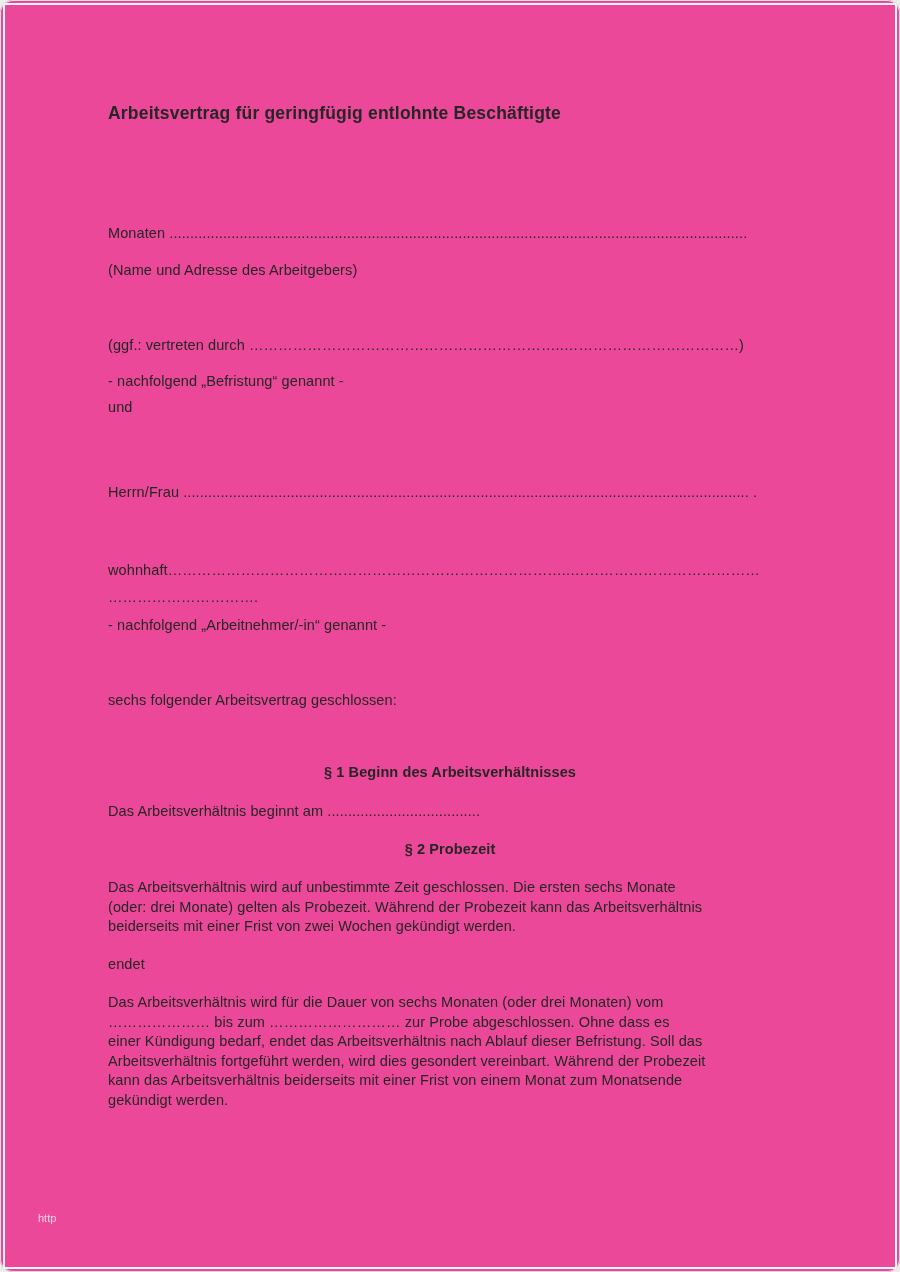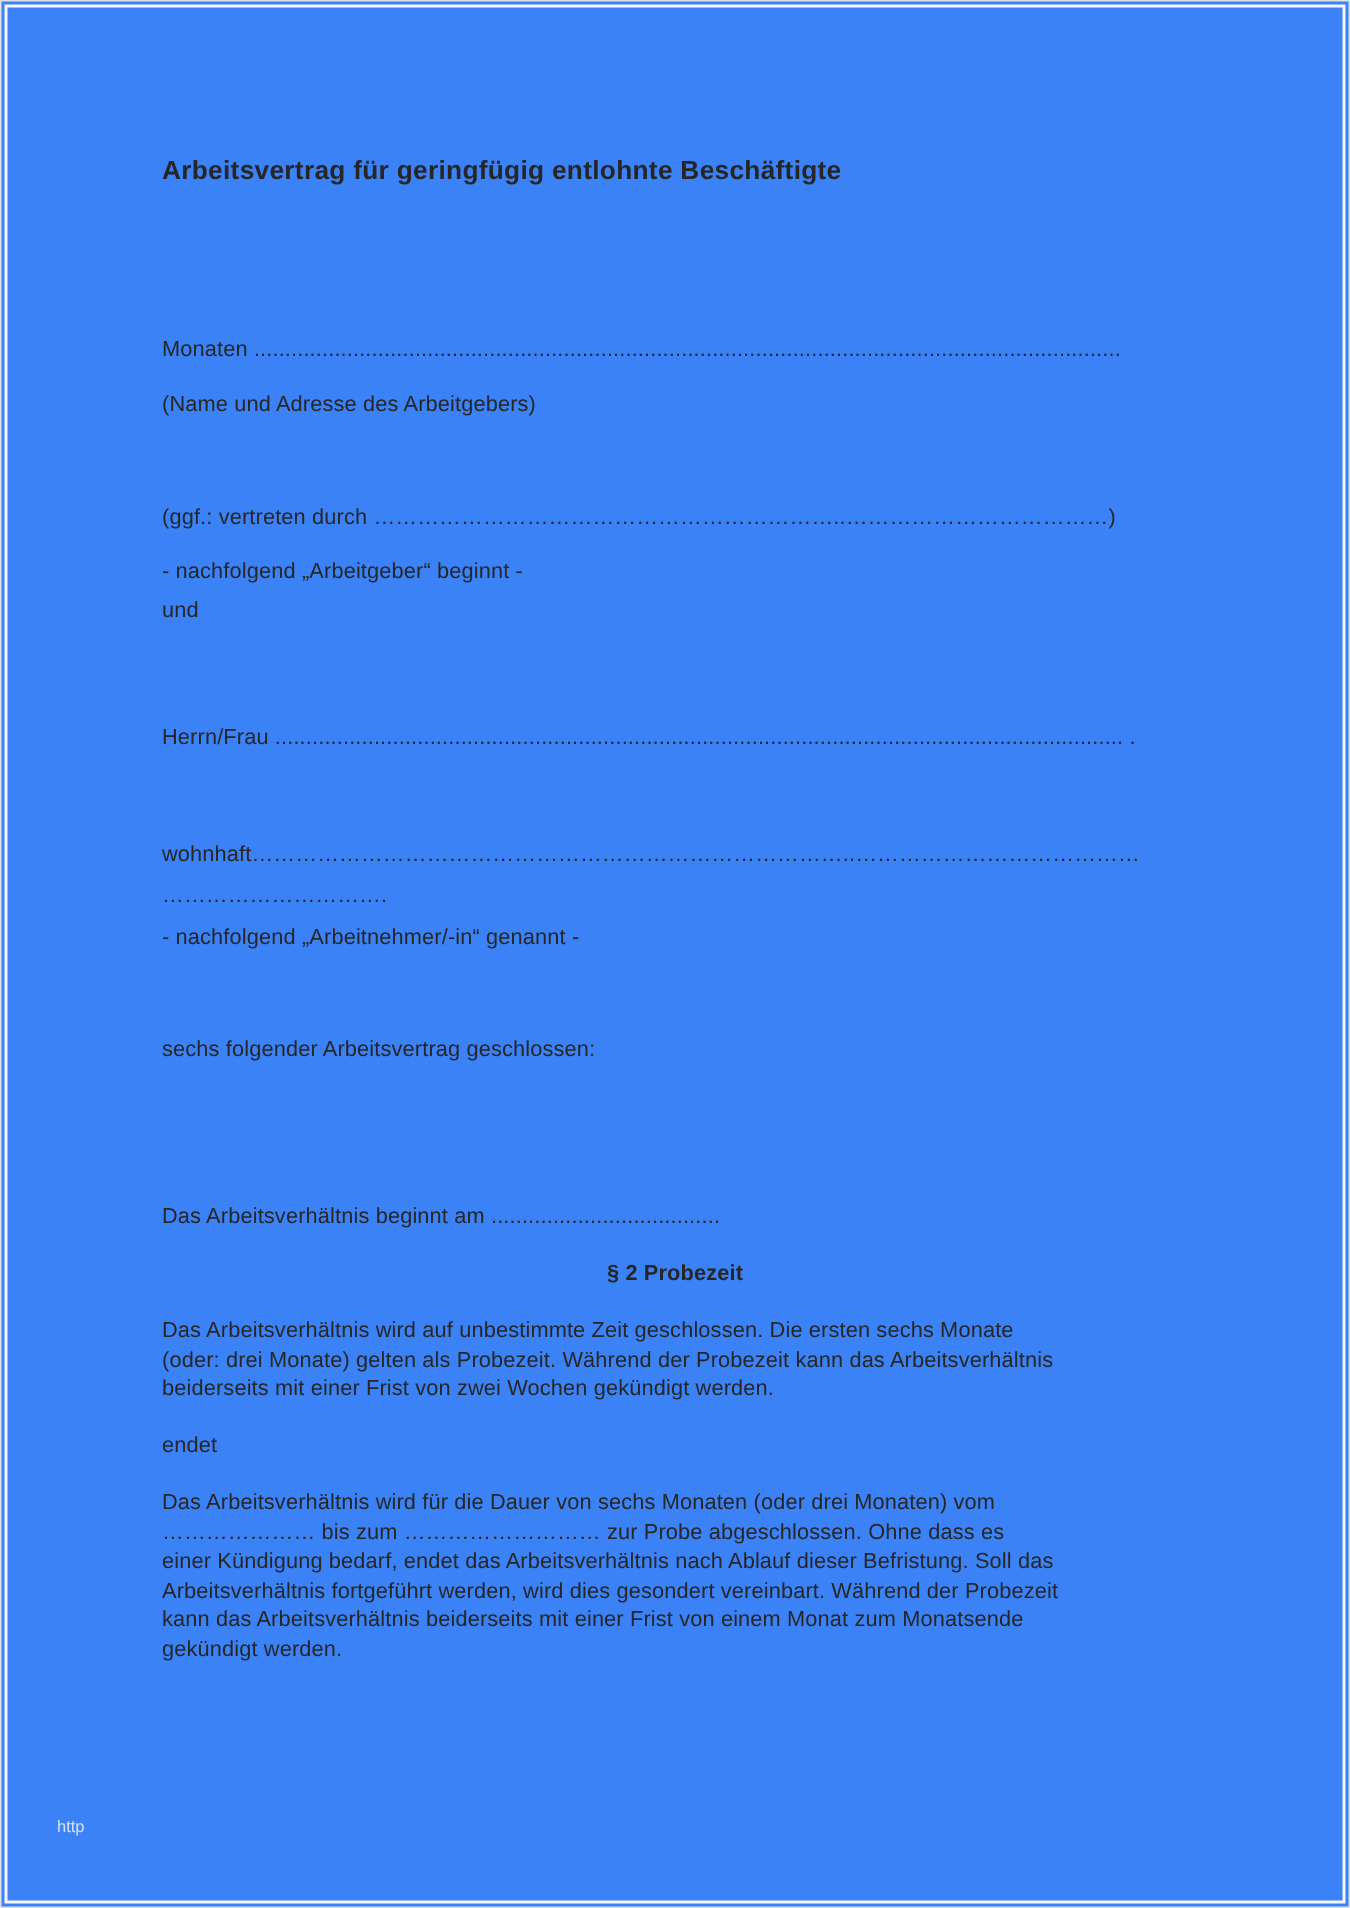--- a/index.html
+++ b/index.html
@@ -5,25 +5,26 @@
 <style>
   html, body {
     margin: 0;
     padding: 0;
     background: #ededed;
   }
   .page {
     position: relative;
     width: 900px;
     height: 1272px;
-    background: #3b82f6;
+    background: #ec4899;
     overflow: hidden;
     font-family: "Liberation Sans", sans-serif;
     color: #262626;
     box-shadow: inset 0 0 0 1px #e0e0e0;
+    border-radius: 13px;
   }
   .frame {
     position: absolute;
     inset: 3px;
     border: 2px solid #f6f6f6;
     pointer-events: none;
   }
   .t {
     position: absolute;
     left: 108px;
@@ -59,34 +60,35 @@
   <div class="frame"></div>
 
   <h1 class="t title" style="top:102px">Arbeitsvertrag für geringfügig entlohnte Beschäftigte</h1>
 
   <p class="t" style="top:224px">Monaten ............................................................................................................................................</p>
 
   <p class="t" style="top:261px">(Name und Adresse des Arbeitgebers)</p>
 
   <p class="t" style="top:336px">(ggf.: vertreten durch ………………………………………………………..………………………………)</p>
 
-  <p class="t" style="top:372px">- nachfolgend „Arbeitgeber“ beginnt -</p>
+  <p class="t" style="top:372px">- nachfolgend „Befristung“ genannt -</p>
 
   <p class="t" style="top:398px">und</p>
 
   <p class="t" style="top:483px">Herrn/Frau ......................................................................................................................................... .</p>
 
   <p class="t spaced" style="top:557px">wohnhaft………………………………………………………………………..…………………………………</p>
 
   <p class="t spaced" style="top:584px">………………………….</p>
 
   <p class="t" style="top:616px">- nachfolgend „Arbeitnehmer/-in“ genannt -</p>
 
   <p class="t" style="top:691px">sechs folgender Arbeitsvertrag geschlossen:</p>
 
+  <h2 class="t bold center" style="top:763px">§ 1 Beginn des Arbeitsverhältnisses</h2>
 
   <p class="t" style="top:802px">Das Arbeitsverhältnis beginnt am  .....................................</p>
 
   <h2 class="t bold" style="top:840px">§ 2 Probezeit</h2>
 
   <p class="t" style="top:878px">Das Arbeitsverhältnis wird auf unbestimmte Zeit geschlossen. Die ersten sechs Monate
 (oder: drei Monate) gelten als Probezeit. Während der Probezeit kann das Arbeitsverhältnis
 beiderseits mit einer Frist von zwei Wochen gekündigt werden.</p>
 
   <p class="t" style="top:955px">endet</p>

